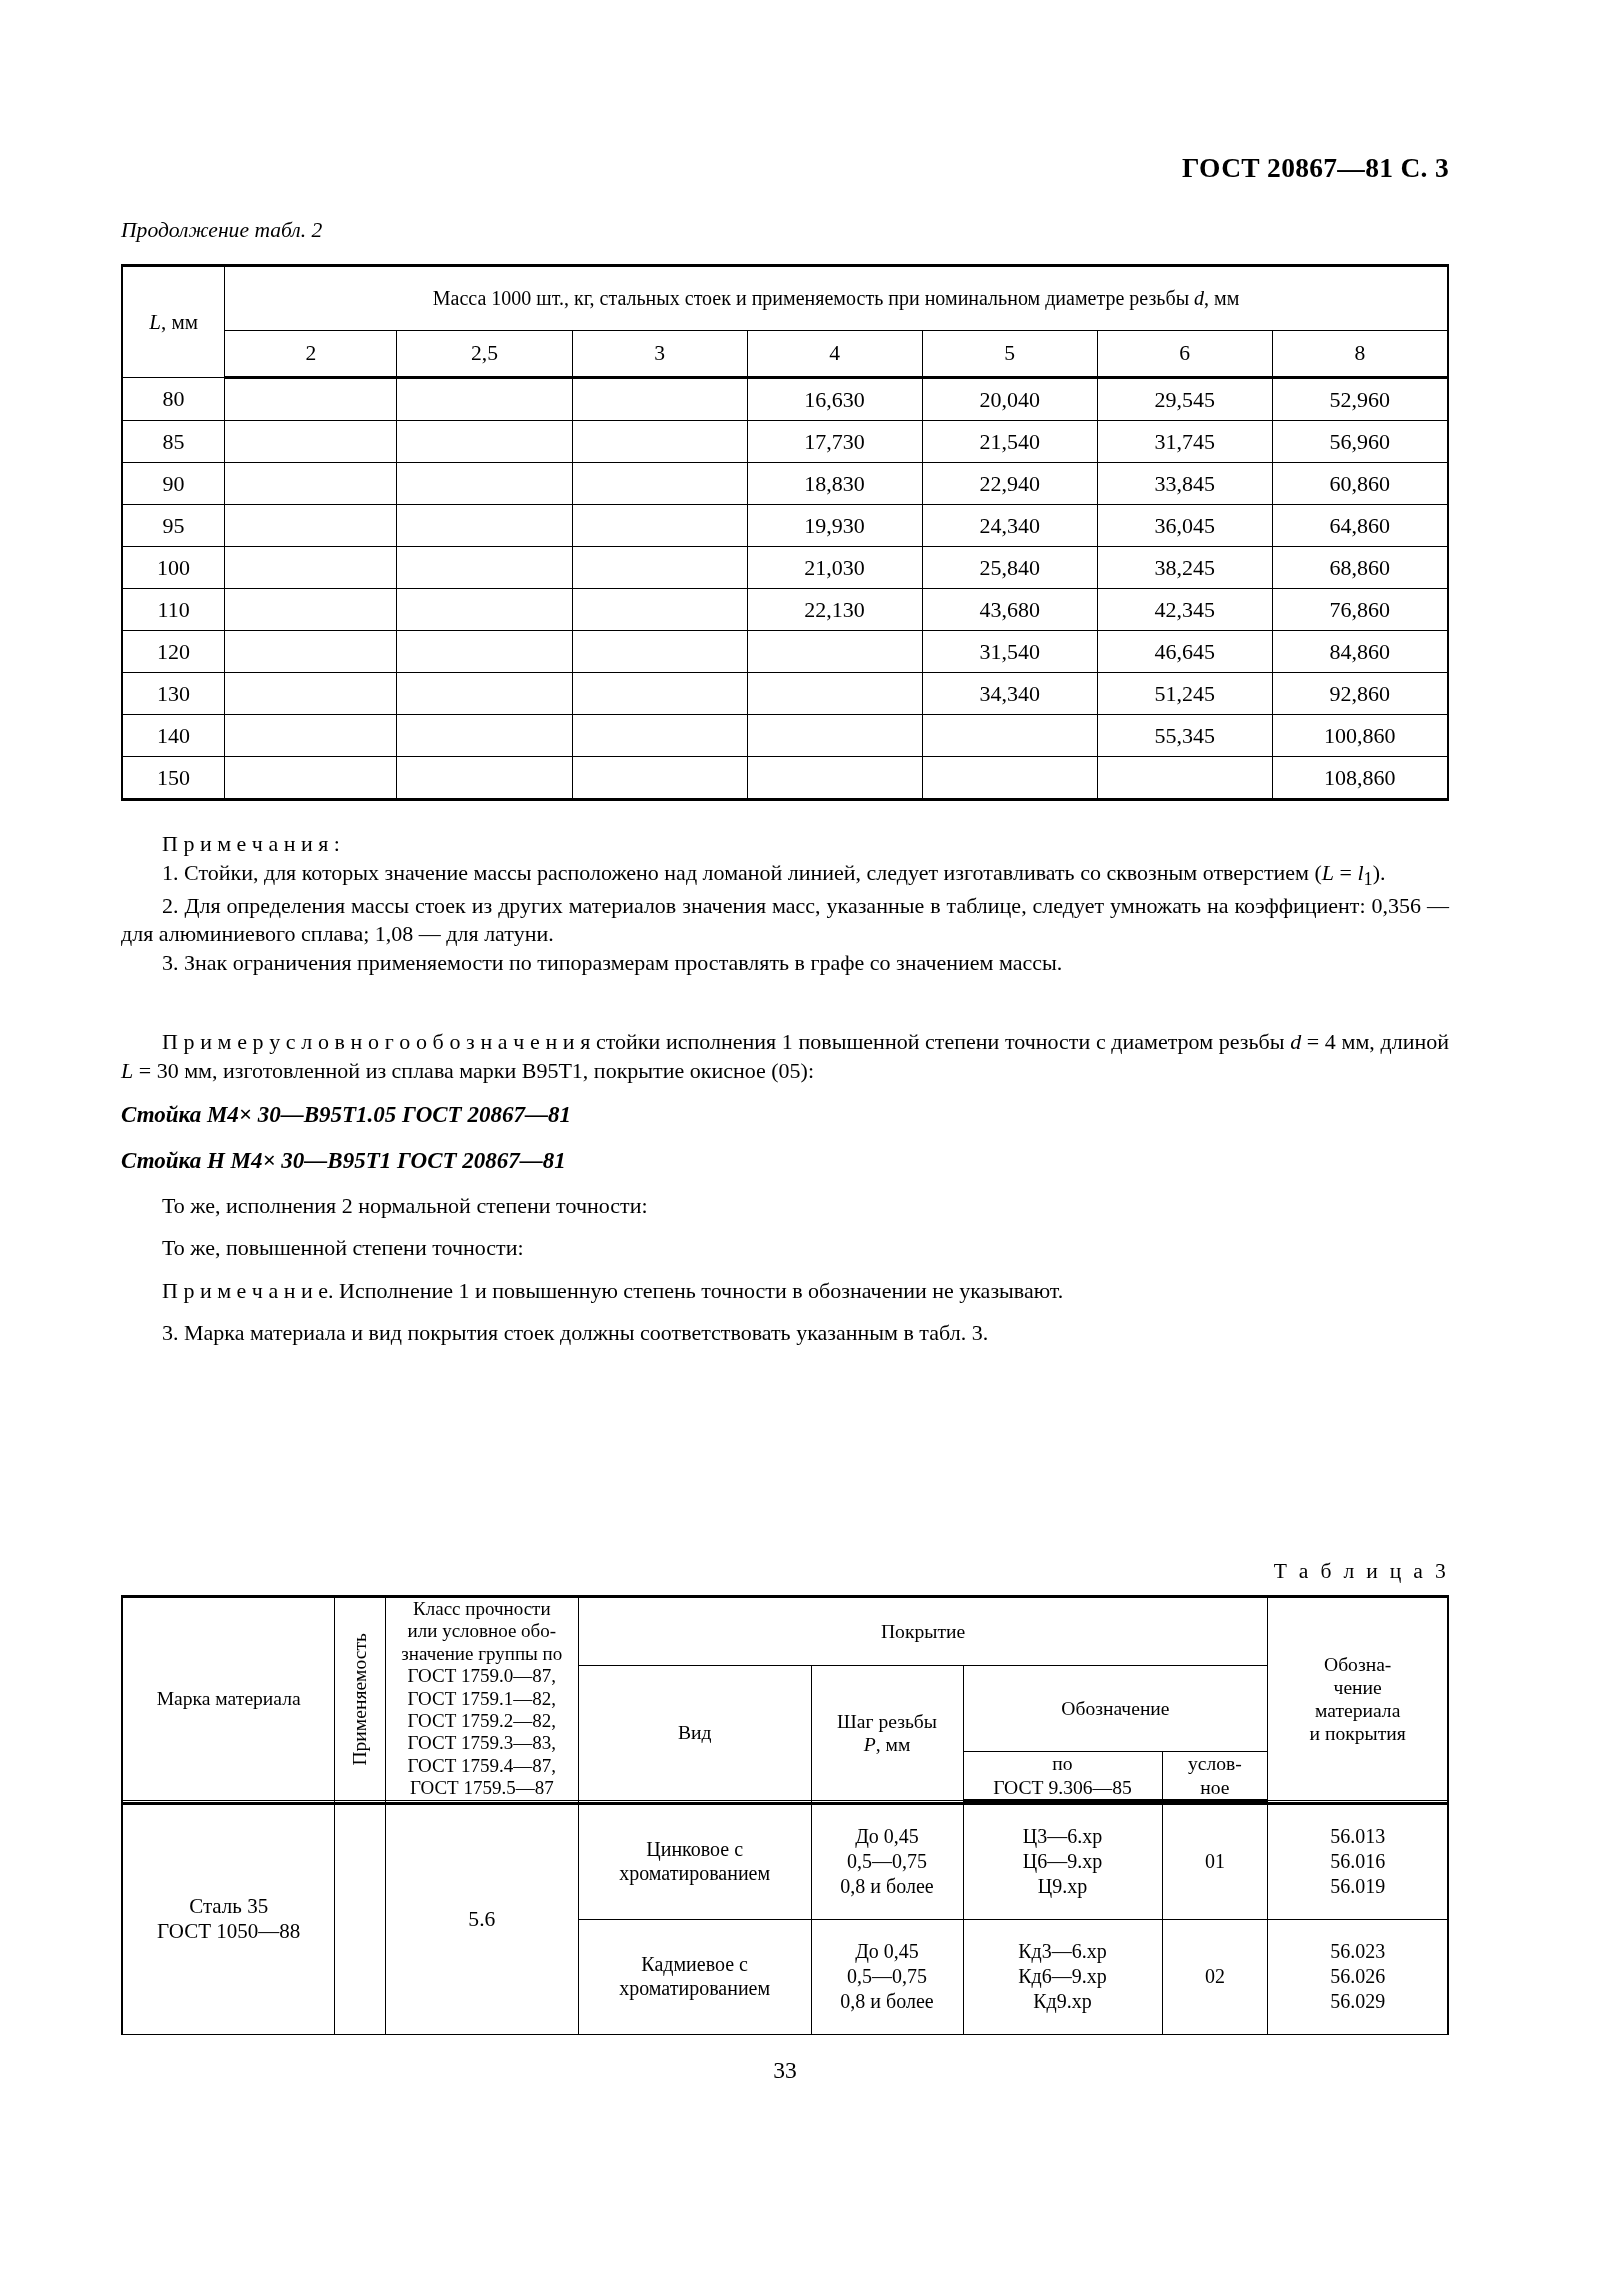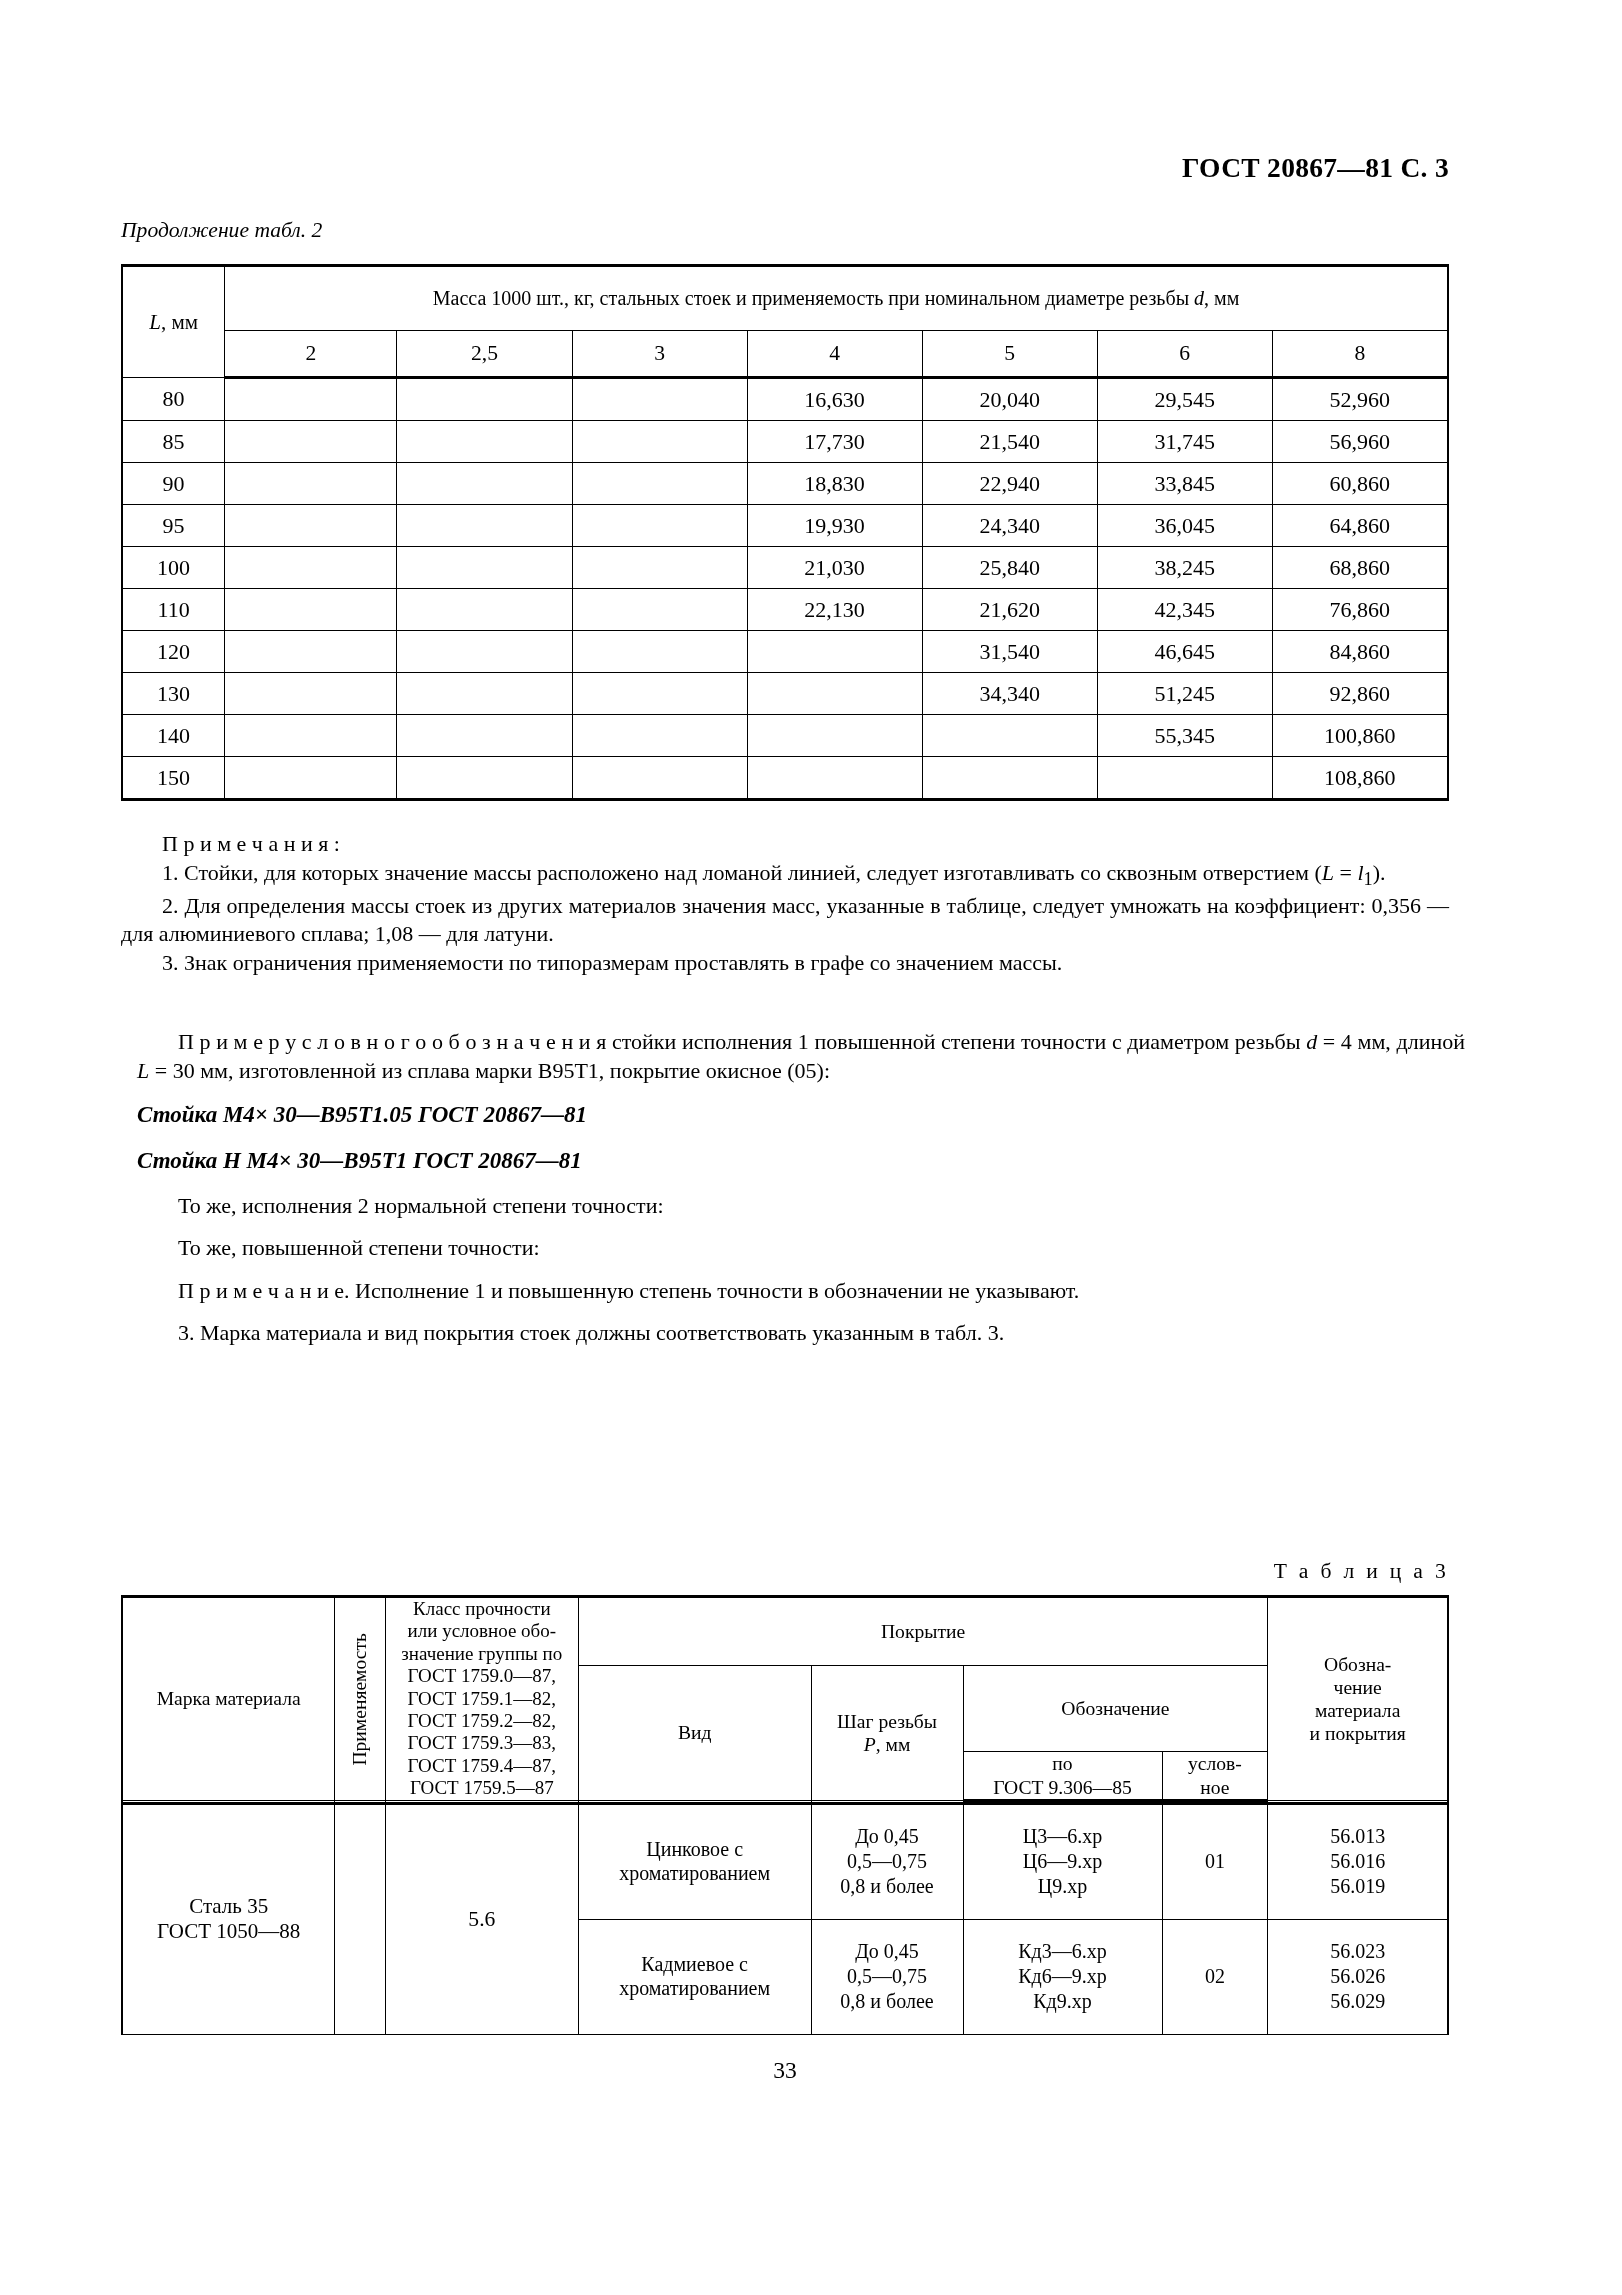--- a/index.html
+++ b/index.html
@@ -94,21 +94,21 @@
   .notes p {
     margin: 0 0 0 0;
     text-align: justify;
   }
   .notes p.ind { text-indent: 41px; }
 
   
   .example {
     position: absolute;
     top: 1027px;
-    left: 16px;
+    left: 0;
     width: 1328px;
     font-size: 22px;
     line-height: 1.34;
   }
   .example p { margin: 0; text-align: justify; }
   .example p.ind { text-indent: 41px; }
   .desig {
     font-style: italic;
     font-weight: bold;
     text-align: center;
@@ -253,21 +253,21 @@
         <td>25,840</td>
         <td>38,245</td>
         <td class="outer-right">68,860</td>
       </tr>
       <tr>
         <td class="outer-left">110</td>
         <td></td>
         <td></td>
         <td></td>
         <td>22,130</td>
-        <td>21,620</td>
+        <td>43,680</td>
         <td>42,345</td>
         <td class="outer-right">76,860</td>
       </tr>
       <tr>
         <td class="outer-left">120</td>
         <td></td>
         <td></td>
         <td></td>
         <td></td>
         <td>31,540</td>

